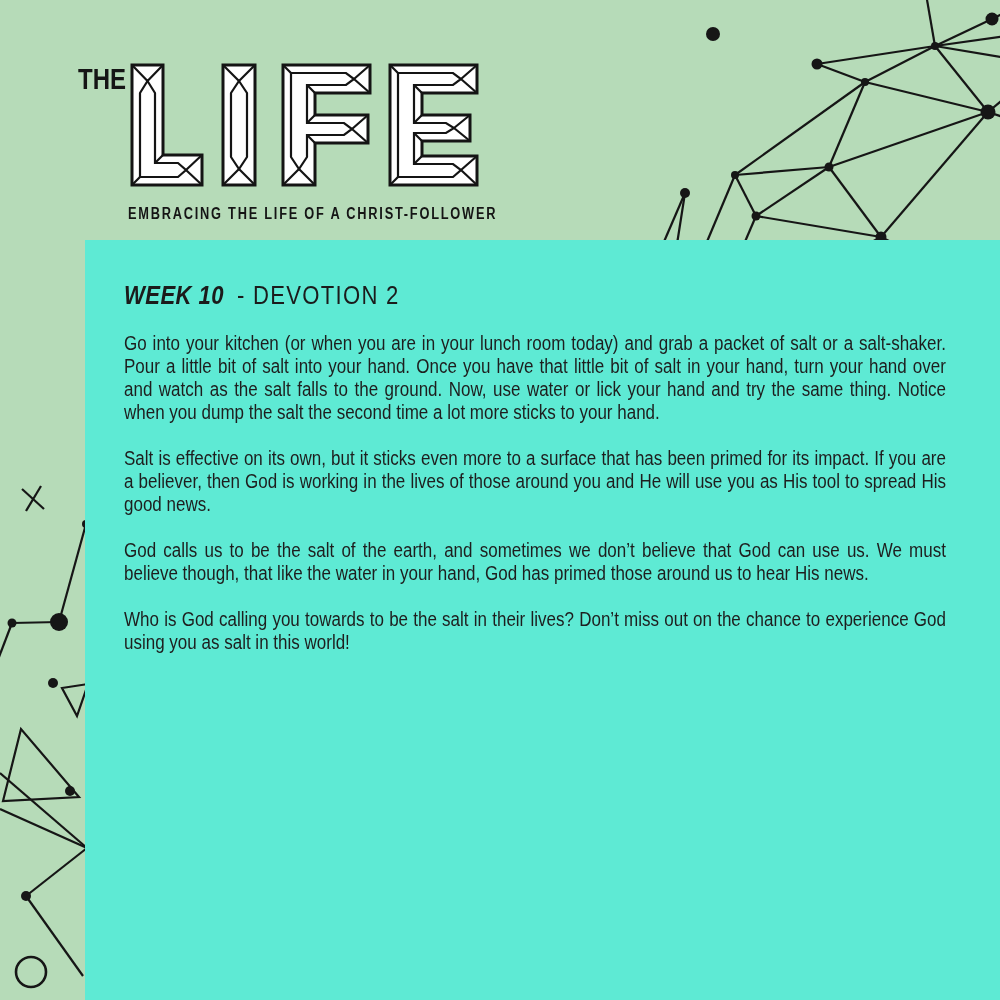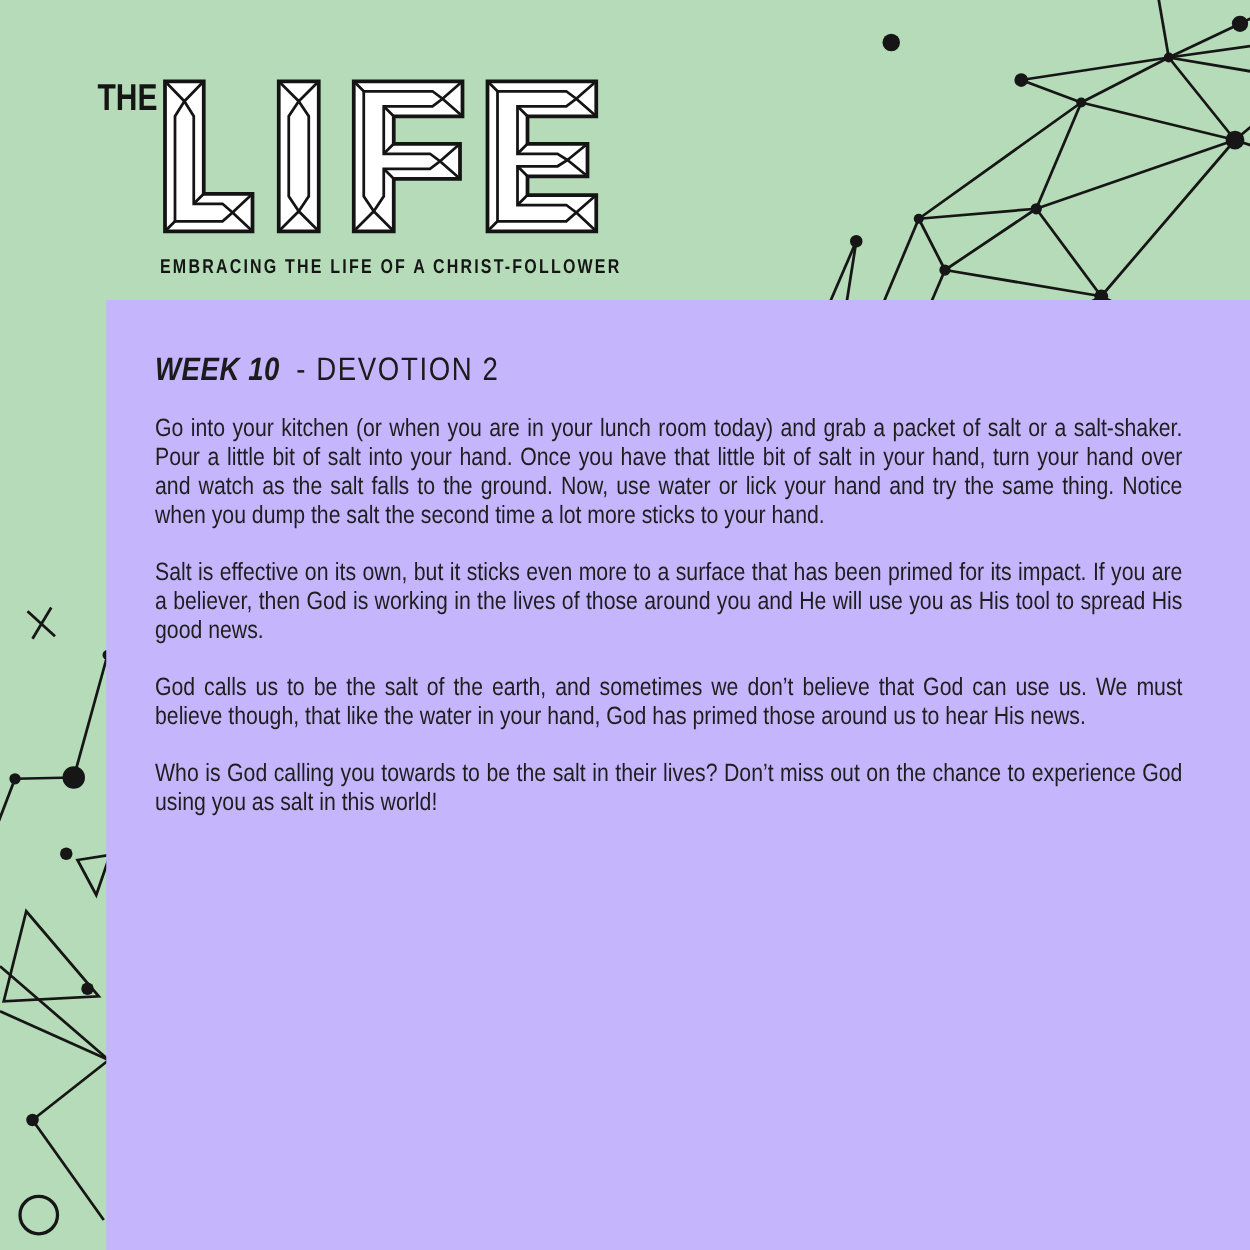--- a/index.html
+++ b/index.html
@@ -10,21 +10,21 @@
     color:#1b1b1b;
   }
   .deco-svg{position:absolute;left:0;top:0;width:1000px;height:1000px;z-index:0;}
   .deco-svg line,.deco-svg path,.deco-svg polygon{stroke:#161616;stroke-width:2.2;fill:none;}
   .deco-svg circle.dot{fill:#161616;stroke:none;}
   .deco-svg circle.ring{fill:none;stroke:#161616;stroke-width:2.6;}
 
   
   .card{
     position:absolute;left:85px;top:240px;right:0;bottom:0;
-    background:#c4b5fd;z-index:2;
+    background:#5eead4;z-index:2;
   }
 
   
   .logo-the{
     position:absolute;left:78px;top:66px;z-index:1;
     font-size:30px;font-weight:700;line-height:26px;letter-spacing:0px;
     transform:scaleX(0.8);transform-origin:0 0;color:#151515;
   }
   .logo-life{position:absolute;left:0;top:0;width:1000px;height:240px;z-index:1;}
   .logo-life .outer{fill:#ffffff;stroke:#141414;stroke-width:3;stroke-linejoin:miter;}

